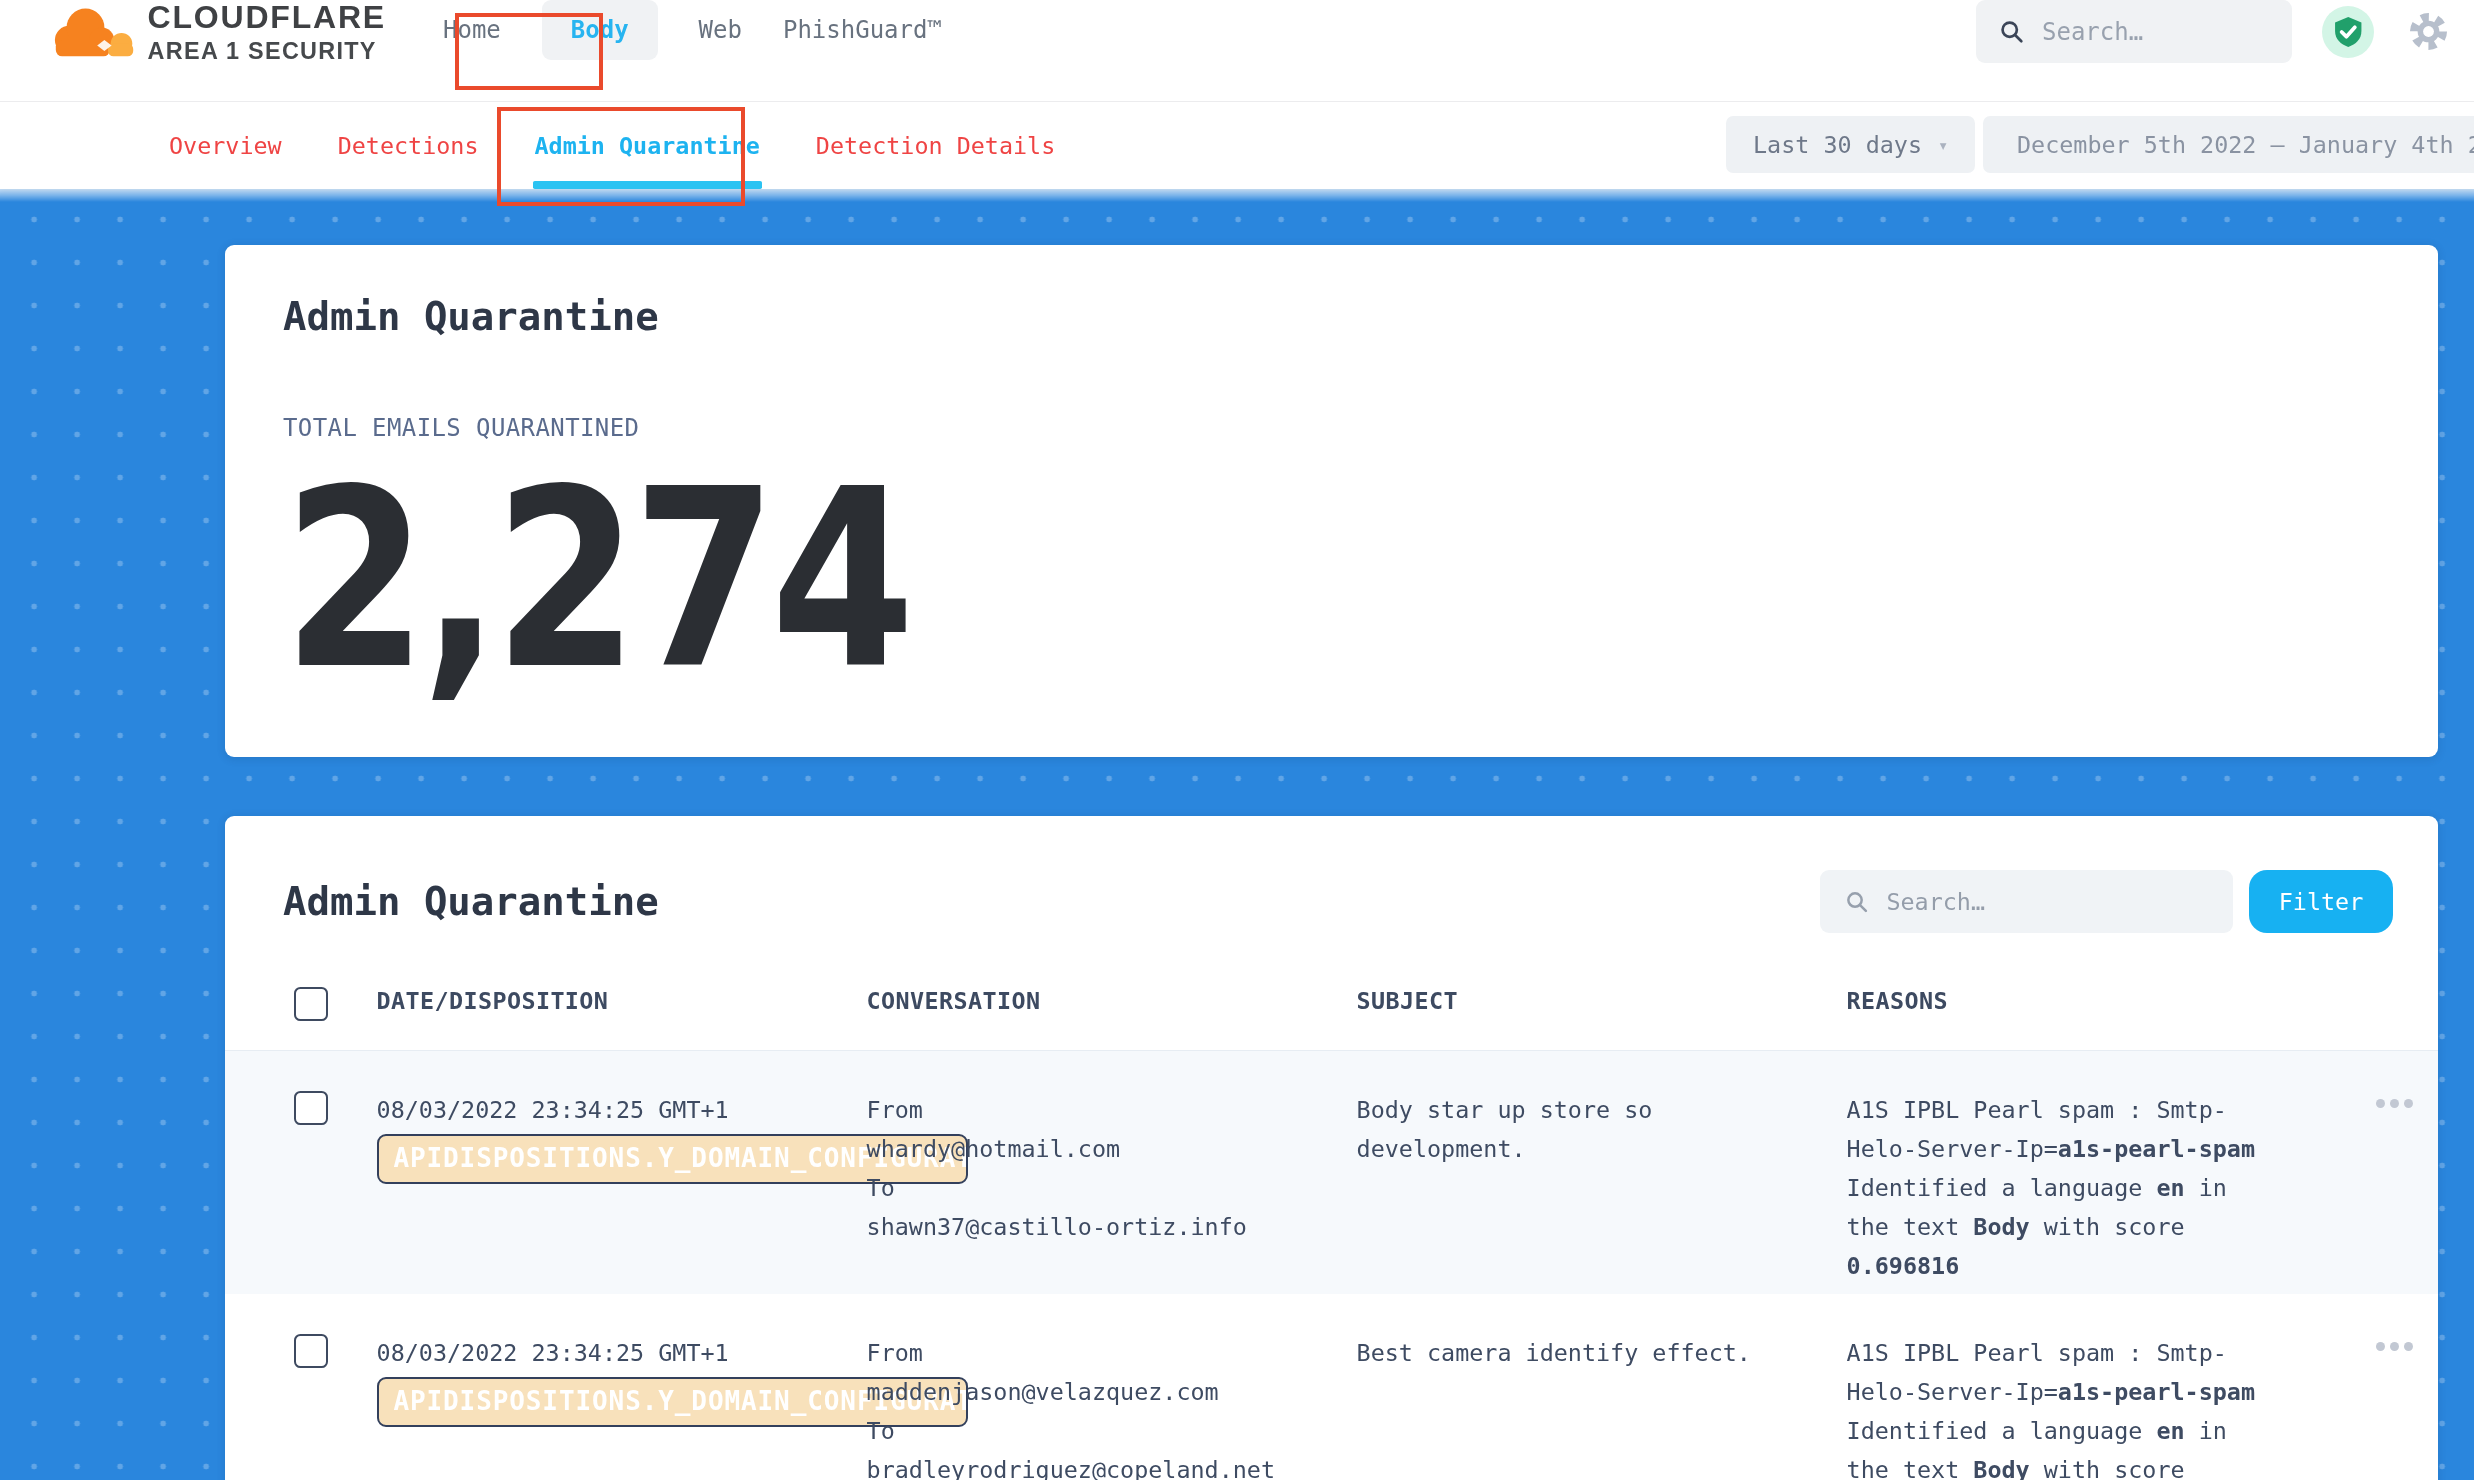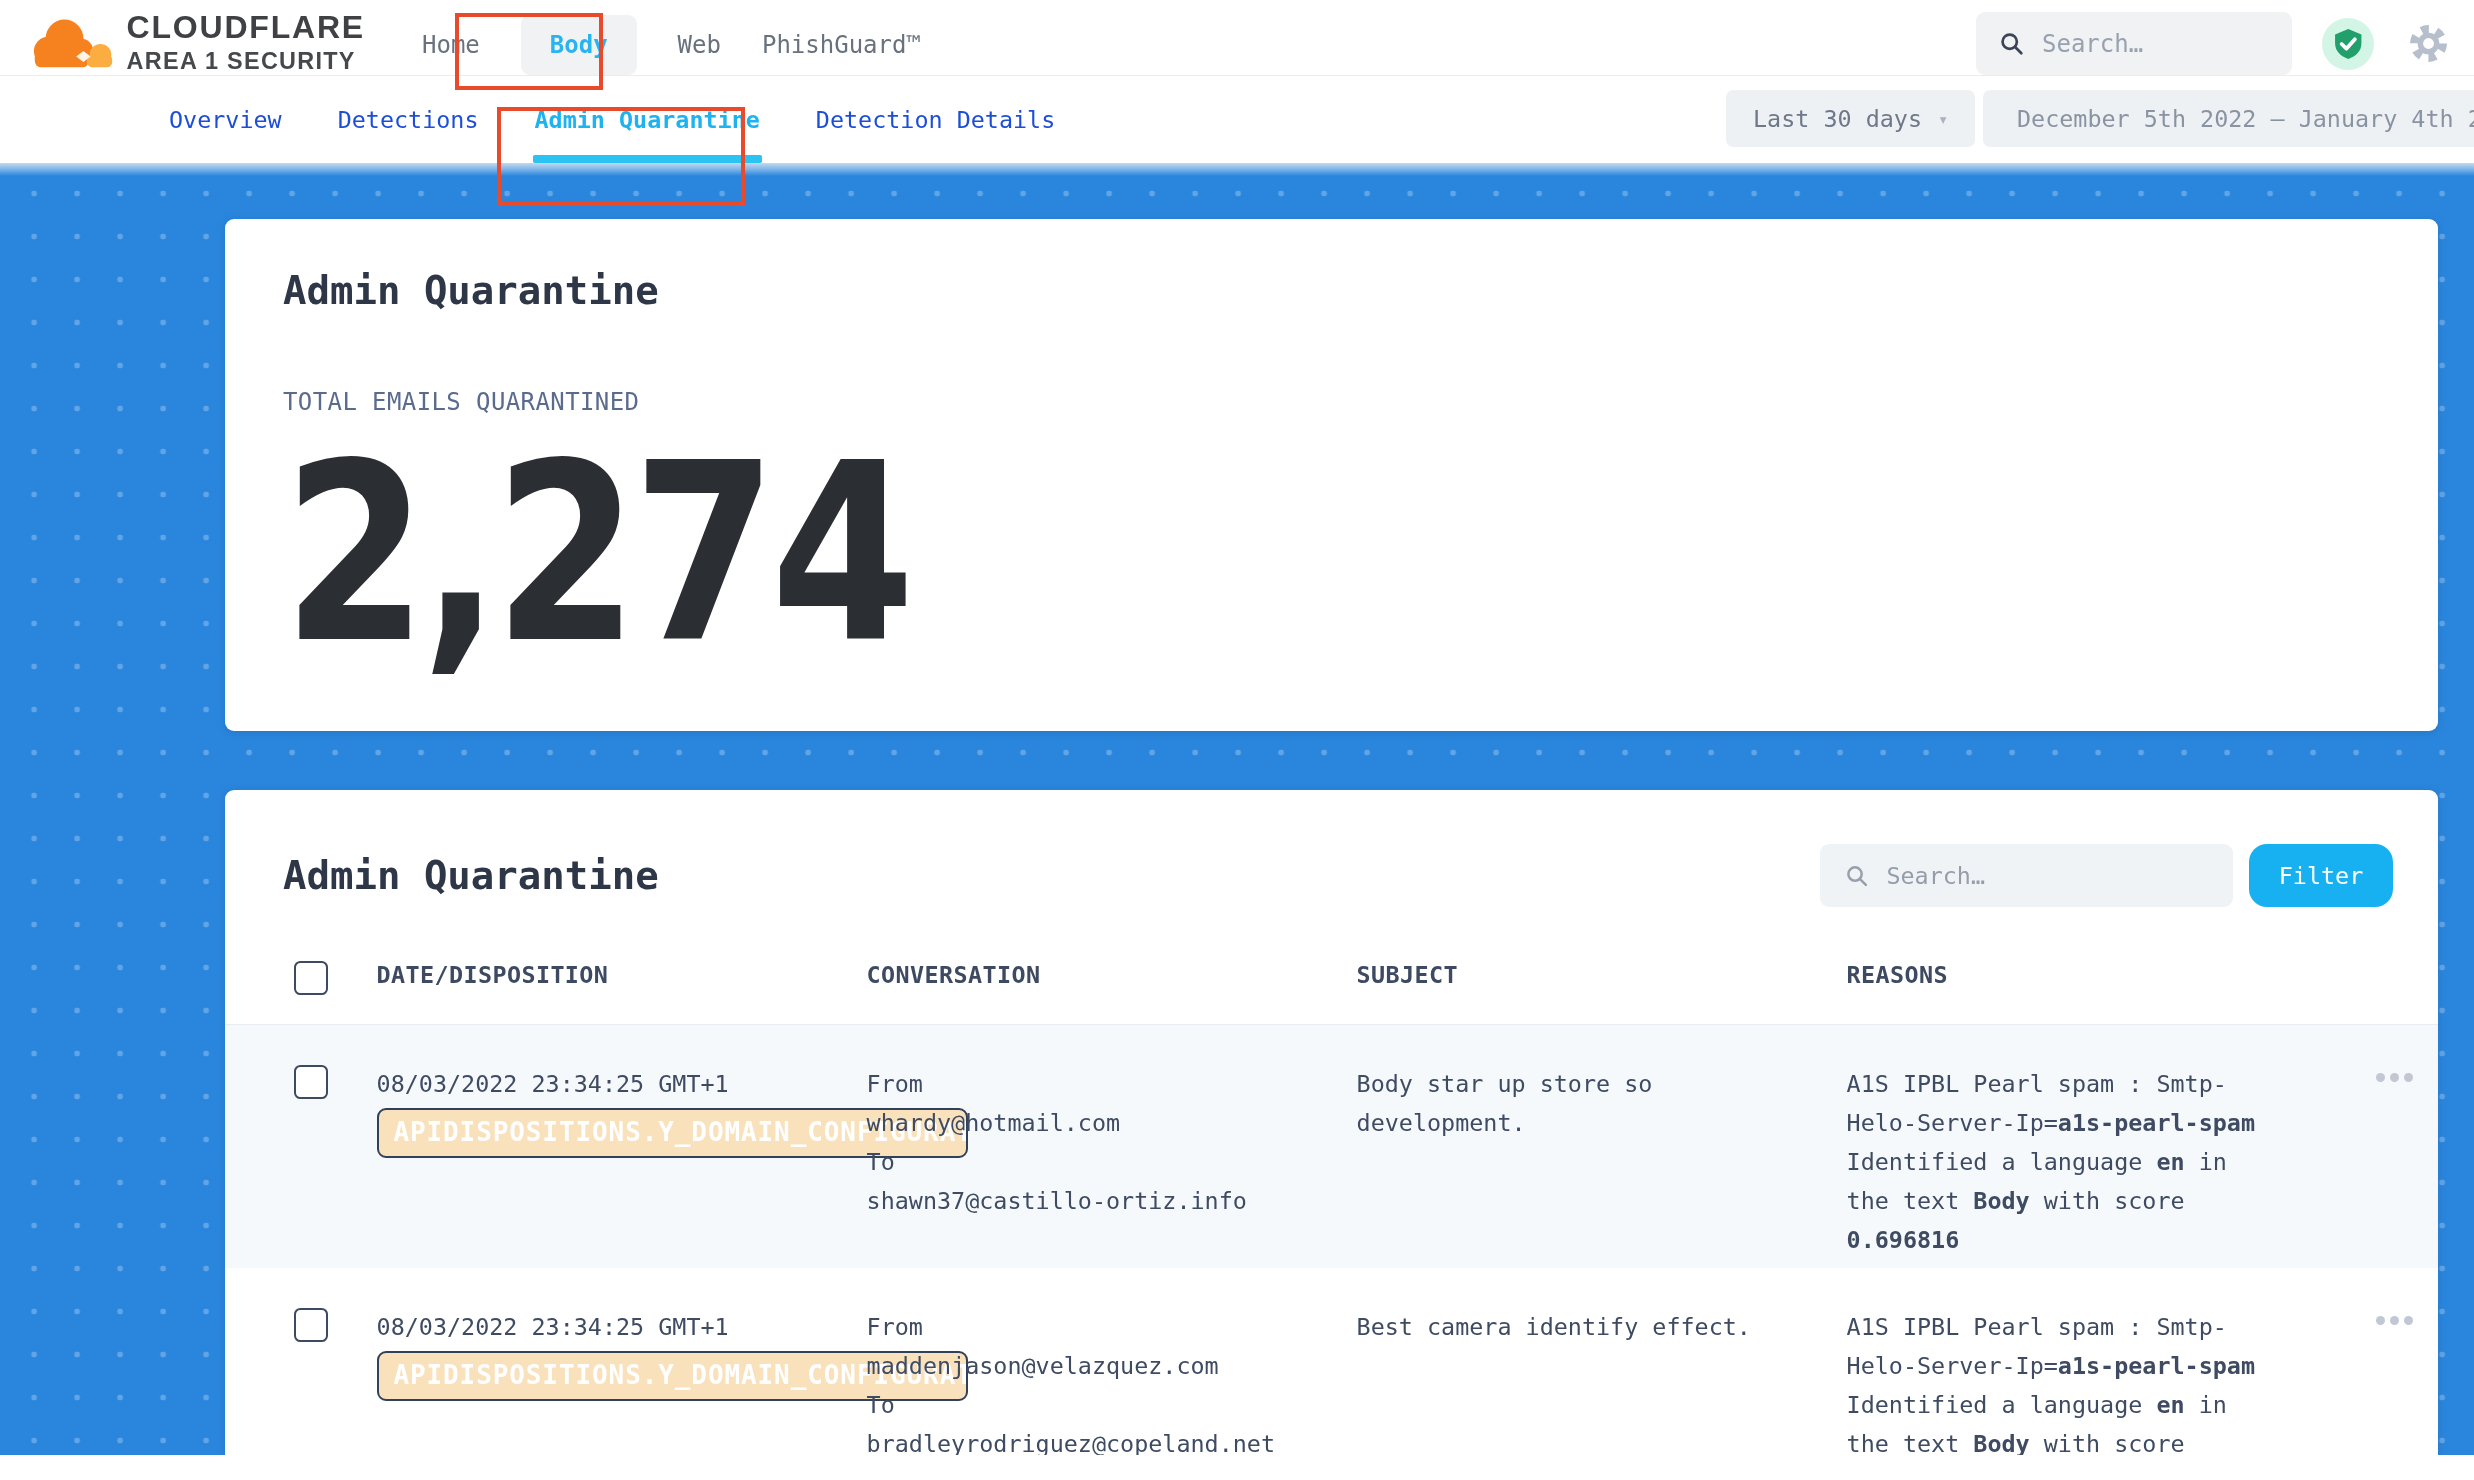--- a/index.html
+++ b/index.html
@@ -1,40 +1,40 @@
 <!DOCTYPE html>
 <html style="--accent_cyan: #1db3f0; --underline_cyan: #2bc3f2; --filter_button: #17b1f2; --annotation_red: #ea4a2c; --background_blue: #2a86dd; --badge_bg: #f8e1bb; --badge_border: #33405c; --brand_orange: #f6821f; --brand_orange_light: #fbad41; --shield_green: #21a06b; --shield_bg: #d3f5e6;font-size:14.4px"><head>
 <meta charset="utf-8">
 <style>
   * { margin:0; padding:0; box-sizing:border-box; }
   html,body { width:2475px; height:1480px; overflow:hidden; }
   body { font-family:"DejaVu Sans Mono","Liberation Mono",monospace; background:#fff; }
   #page { position:relative; width:2475px; height:1480px; overflow:hidden; }
 
   
-  .topbar { height:76px; background:#fff; display:flex; align-items:flex-end;
-            padding-left:24px; border-bottom:0.9px solid #ececee; position:relative; z-index:5; }
+  .topbar { height:102px; background:#fff; display:flex; align-items:flex-start;
+            padding-left:45px; border-bottom:0.9px solid #ececee; position:relative; z-index:5; }
   .logo { display:flex; align-items:center; gap:12.6px; }
   .logo-text { display:flex; flex-direction:column; line-height:1.1; font-family:"Liberation Sans",sans-serif; }
   .logo-brand { font-size:32px; font-weight:700; letter-spacing:1.8px; color:#3f4144; }
   .logo-sub { font-size:23.4px; font-weight:700; letter-spacing:1.3px; color:#46494c; margin-top:3.6px; }
   .top-nav { display:flex; align-items:center; gap:41px; margin-left:57px; font-size:24px; color:#68727f; }
   .nav-item { cursor:default; }
   .nav-item.active { background:#f0f2f4; color:#27b4f0; font-weight:700; padding:16px 29px; border-radius:9px; }
   .top-right { margin-left:auto; display:flex; align-items:center; gap:30.5px; padding-right:23.4px; }
   .searchbox { width:316px; height:63px; background:#f0f2f4; border-radius:9px;
                display:flex; align-items:center; gap:18px; padding-left:23.4px; }
   .searchbox .ph { font-size:24px; color:#98a1ae; }
   .shield-badge { width:52px; height:52px; border-radius:50%; background:var(--shield_bg,#d3f5e6);
                   display:flex; align-items:center; justify-content:center; }
 
   
   .subnav { height:87px; background:#fff; display:flex; align-items:stretch; gap:56px;
             padding-left:169px; position:relative; z-index:4; box-shadow:0 2.7px 5.4px rgba(30,50,90,.06); }
-  .tab { display:flex; align-items:center; font-size:23.4px; color:#1d4ed8; position:relative; cursor:default; white-space:nowrap; }
+  .tab { display:flex; align-items:center; font-size:23.4px; color:#ef4444; position:relative; cursor:default; white-space:nowrap; }
   .tab.active { color:var(--accent_cyan,#1db3f0); font-weight:700; }
   .tab.active::after { content:""; position:absolute; left:-1.8px; right:-1.8px; bottom:0; height:8px;
                        background:var(--underline_cyan,#2bc3f2); border-radius:1.8px; }
   .range-pill { position:absolute; left:1726px; top:14.4px; height:57px; background:#eef1f4; border-radius:7.2px;
                 display:flex; align-items:center; gap:16px; padding:0 27px; font-size:23.4px; color:#6e7889; }
   .range-pill .caret { font-size:17px; color:#aab2bf; }
   .date-pill { position:absolute; left:1983px; top:14.4px; height:57px; background:#eef1f4; border-radius:7.2px;
                display:flex; align-items:center; padding:0 34px; font-size:23.4px; color:#8a93a2; white-space:nowrap; }
 
   

